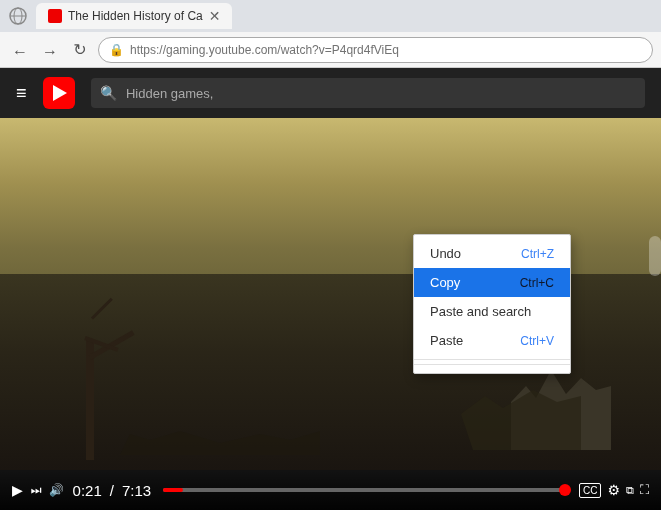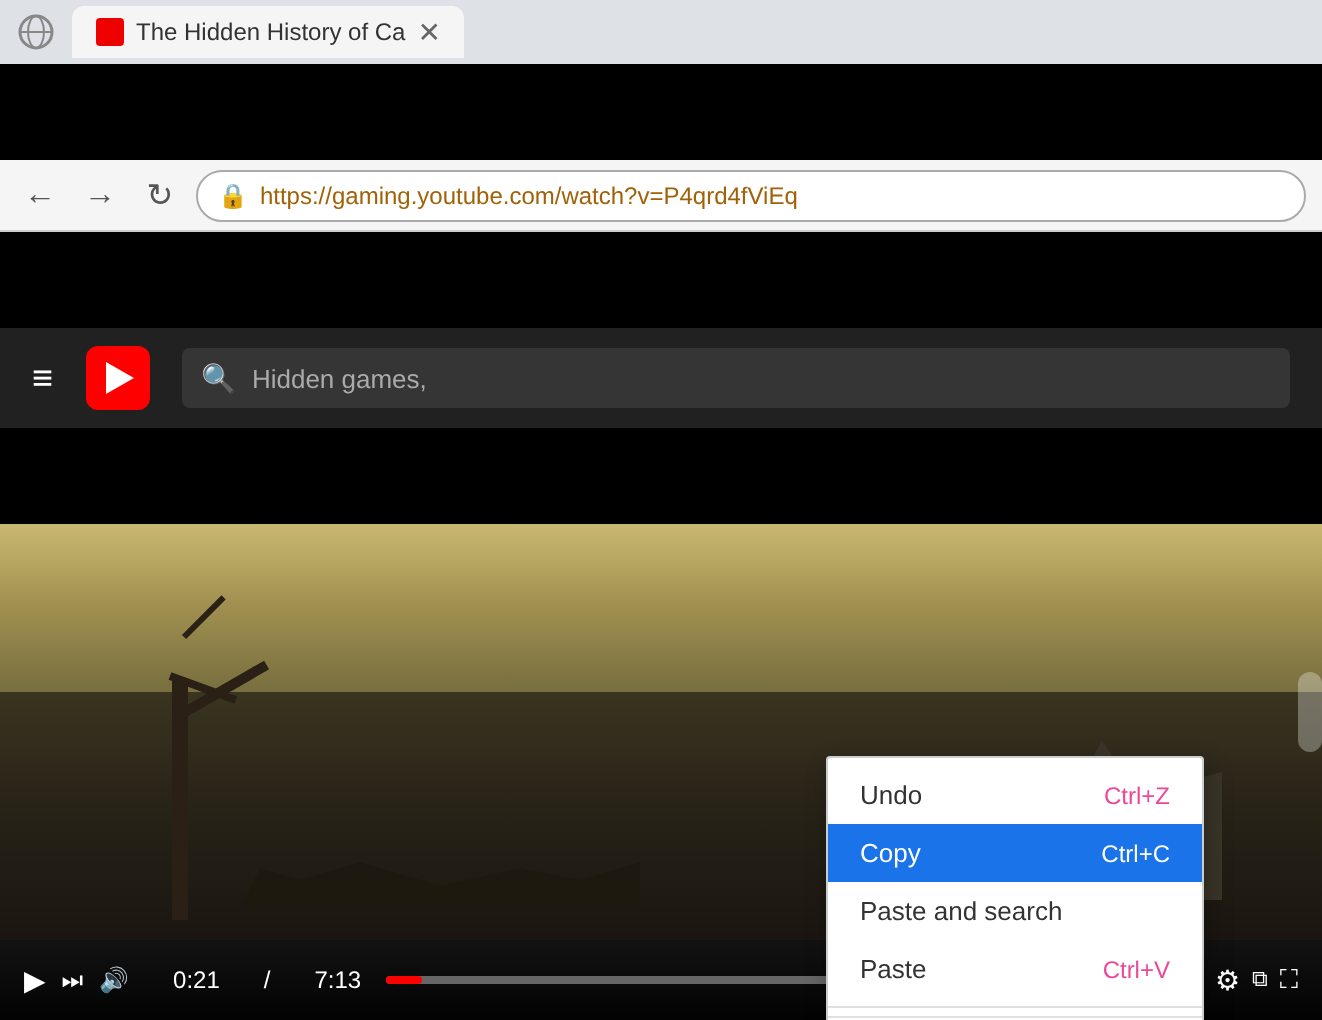--- a/index.html
+++ b/index.html
@@ -1,19 +1,19 @@
 <!DOCTYPE html>
 <html><head>
   <meta charset="utf-8">
   <style>
     * { margin: 0; padding: 0; box-sizing: border-box; }
     body { width: 661px; height: 510px; overflow: hidden; font-family: Arial, sans-serif; background: #000; position: relative; }
 
     
-    .browser-frame { width: 661px; height: 510px; display: flex; flex-direction: column; gap: 48px; }
+    .browser-frame { width: 661px; height: 510px; display: flex; flex-direction: column; }
 
     .title-bar {
       background: #dee1e6;
       height: 32px;
       display: flex;
       align-items: center;
       padding: 0 8px;
       gap: 8px;
     }
     .tab {
@@ -53,21 +53,21 @@
       border: 1px solid #aaa;
       border-radius: 13px;
       display: flex;
       align-items: center;
       padding: 0 10px;
       font-size: 12px;
       color: #333;
       gap: 6px;
     }
     .lock-icon { color: #888; font-size: 12px; }
-    .address-text { font-size: 12px; color: #a16207; }
+    .address-text { font-size: 12px; color: #737373; }
 
     
     .yt-header {
       background: #212121;
       height: 50px;
       display: flex;
       align-items: center;
       padding: 0 16px;
       gap: 16px;
     }
@@ -193,48 +193,48 @@
     .ctrl-btn { color: #fff; font-size: 14px; cursor: pointer; display: flex; align-items: center; }
     .progress-bar { flex: 1; height: 4px; background: #666; border-radius: 2px; position: relative; margin: 0 4px; }
     .progress-fill { height: 100%; width: 5%; background: #ff0000; border-radius: 2px; }
     .progress-dot {
       position: absolute;
       right: -4px; top: -4px;
       width: 12px; height: 12px;
       background: #ff0000;
       border-radius: 50%;
     }
-    .time-text { color: #fff; font-size: 12px; white-space: nowrap; margin-left: 14px; }
+    .time-text { color: #fff; font-size: 15px; white-space: nowrap; }
     .ctrl-right { display: flex; gap: 6px; align-items: center; }
 
     
     .context-menu {
       position: absolute;
       top: 116px;
       left: 413px;
-      width: 189px;
+      width: 158px;
       background: #fff;
       border: 1px solid #ccc;
       box-shadow: 2px 4px 12px rgba(0,0,0,0.3);
       z-index: 1000;
       border-radius: 2px;
       padding: 4px 0;
     }
     .menu-item {
       display: flex;
       align-items: center;
       justify-content: space-between;
       padding: 7px 16px;
       font-size: 13px;
       color: #333;
       cursor: pointer;
     }
     .menu-item.highlighted { background: #1a73e8; color: #fff; }
-    .menu-item.highlighted .shortcut { color: #ffffff; text-align: center; }
-    .shortcut { font-size: 12px; color: #ec4899; }
+    .menu-item.highlighted .shortcut { color: #0f172a; text-align: center; }
+    .shortcut { font-size: 12px; color: #3b82f6; }
     .menu-separator { height: 1px; background: #e0e0e0; margin: 4px 0; }
     .menu-item-label { }
 
     
     .scroll-indicator {
       position: absolute;
       right: 0;
       top: 30%;
       width: 12px;
       height: 40px;

